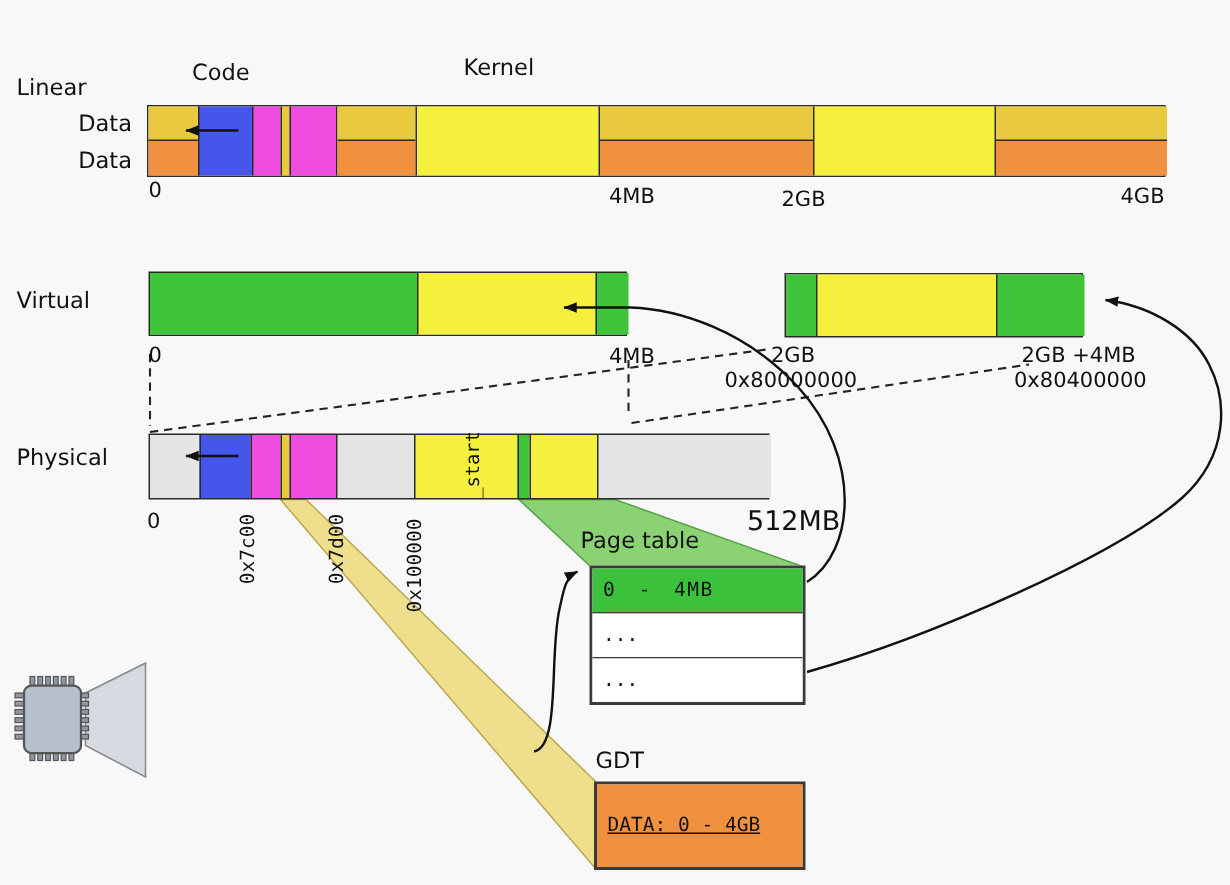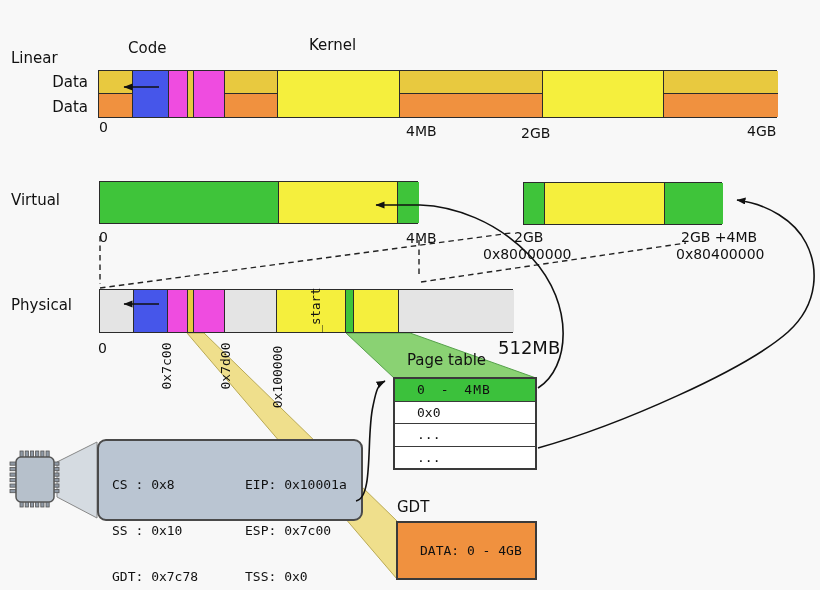--- a/index.html
+++ b/index.html
@@ -19,26 +19,26 @@
   .seg .half{position:absolute;left:0;right:0;height:50%;}
   .seg .half.t{top:0;border-bottom:1px solid var(--outline);box-sizing:border-box;}
   .seg .half.b{bottom:0;}
   .c-gold{background:var(--gold);} .c-orange{background:var(--orange);}
   .c-blue{background:var(--blue);} .c-magenta{background:var(--magenta);}
   .c-yellow{background:var(--yellow);} .c-green{background:var(--green);}
   .c-gray{background:var(--gray);}
   .tableBox{position:absolute;border:2px solid #3a3a3a;box-sizing:border-box;
     display:flex;flex-direction:column;background:#fff;
     font-family:"DejaVu Sans Mono","Liberation Mono",monospace;font-size:13px;}
-  .tableBox .row{flex:1;display:flex;align-items:center;padding-left:22px;
+  .tableBox .row{flex:1;display:flex;align-items:center;padding-left:7px;
     border-bottom:1px solid #3a3a3a;box-sizing:border-box;background:#fff;white-space:pre;}
   .tableBox .row:last-child{border-bottom:none;}
   .tableBox .row.green{background:var(--row-green);}
   .tableBox .row.gold{background:var(--gdt-code);}
-  .tableBox .row.orange{background:var(--gdt-data);}
+  .tableBox .row.orange{background:var(--gdt-data);text-decoration:underline;}
   .pt-wide{word-spacing:6px;letter-spacing:1px;}
   .cpuBox{position:absolute;left:97px;top:439px;width:266px;height:82px;
     background:var(--cpu-box);border:2px solid #4a4a4a;border-radius:9px;box-sizing:border-box;}
   .cpuCol{position:absolute;top:5px;font-family:"DejaVu Sans Mono","Liberation Mono",monospace;
     font-size:13px;line-height:15.4px;white-space:pre;}
   .cpuCol.left{left:13px;} .cpuCol.right{left:146px;}
 </style>
 </head>
 <body>
 
@@ -161,47 +161,32 @@
   </div>
 
   <div class="rot" style="left:315px;top:310px;font-size:12.5px;">_start</div>
 
   <div class="tick" style="left:98px;top:340px;">0</div>
   <div class="rot" style="left:166px;top:366px;">0x7c00</div>
   <div class="rot" style="left:225px;top:366px;">0x7d00</div>
   <div class="rot" style="left:277px;top:377px;">0x100000</div>
   <div class="tick" style="left:498px;top:337px;font-size:18px;">512MB</div>
 
-  <div class="lbl" style="left:407px;top:351px;">Page table</div>
+  <div class="lbl" style="left:387px;top:351px;">Page table</div>
   <div class="tableBox" style="left:393px;top:377px;width:144px;height:93px;">
     <div class="row green pt-wide">0 - 4MB</div>
-    <div class="row">0x0</div>
     <div class="row">...</div>
     <div class="row">...</div>
   </div>
 
   <div class="lbl" style="left:397px;top:498px;">GDT</div>
   <div class="tableBox" style="left:396px;top:521px;width:141px;height:59px;">
     <div class="row orange">DATA: 0 - 4GB</div>
   </div>
 
-  <div class="cpuBox">
-    <div class="cpuCol left">
-      <div>CS : 0x8</div>
-      <div>SS : 0x10</div>
-      <div>GDT: 0x7c78</div>
-      
-    </div>
-    <div class="cpuCol right">
-      <div>EIP: 0x10001a</div>
-      <div>ESP: 0x7c00</div>
-      <div>TSS: 0x0</div>
-      
-    </div>
-  </div>
 
   <svg class="layer" viewBox="0 0 820 590" style="z-index:5;">
     <defs>
       <marker id="ah" markerWidth="10" markerHeight="8" refX="8.5" refY="3.5" orient="auto" markerUnits="userSpaceOnUse">
         <path d="M0,0 L9,3.5 L0,7 Z" fill="#111"></path>
       </marker>
     </defs>
     <g stroke="#111" stroke-width="1.6" fill="none">
       <path d="M159,87 L124,87" marker-end="url(#ah)"></path>
       <path d="M159,304 L124,304" marker-end="url(#ah)"></path>

